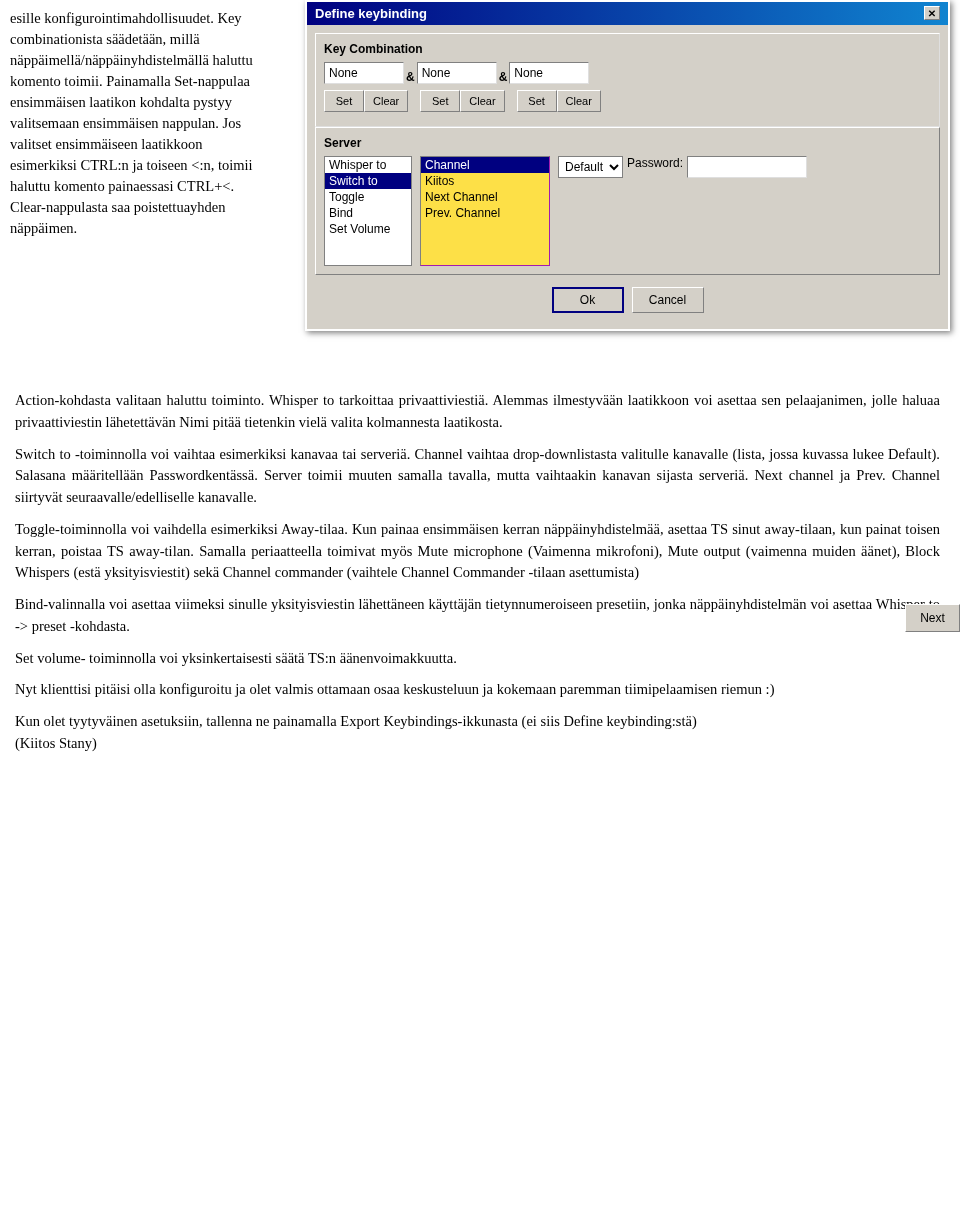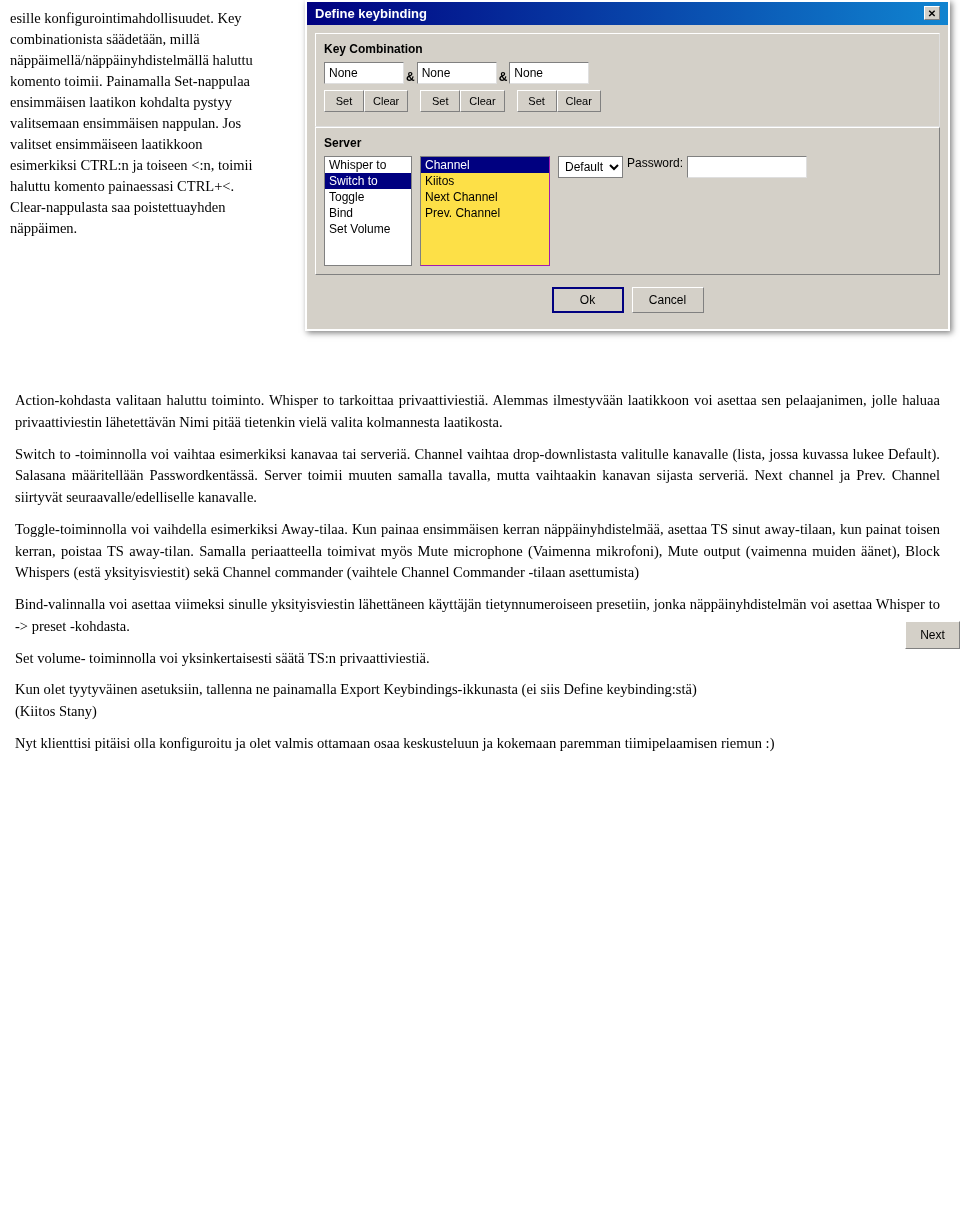--- a/index.html
+++ b/index.html
@@ -287,21 +287,21 @@
     }
 
     .main-text p {
       margin-bottom: 10px;
     }
 
     
     .next-btn-area {
       position: absolute;
       right: 0;
-      top: 621px;
+      top: 604px;
       width: 55px;
       height: 28px;
     }
 
     .next-btn {
       background: #d4d0c8;
       border: 1px solid;
       border-top-color: #ffffff;
       border-left-color: #ffffff;
       border-bottom-color: #808080;
@@ -401,22 +401,22 @@
 
 <div class="main-text">
   <p>Action-kohdasta valitaan haluttu toiminto. Whisper to tarkoittaa privaattiviestiä. Alemmas ilmestyvään laatikkoon voi asettaa sen pelaajanimen, jolle haluaa privaattiviestin lähetettävän Nimi pitää tietenkin vielä valita kolmannesta laatikosta.</p>
 
   <p>Switch to -toiminnolla voi vaihtaa esimerkiksi kanavaa tai serveriä. Channel vaihtaa drop-downlistasta valitulle kanavalle (lista, jossa kuvassa lukee Default). Salasana määritellään Passwordkentässä. Server toimii muuten samalla tavalla, mutta vaihtaakin kanavan sijasta serveriä. Next channel ja Prev. Channel siirtyvät seuraavalle/edelliselle kanavalle.</p>
 
   <p>Toggle-toiminnolla voi vaihdella esimerkiksi Away-tilaa. Kun painaa ensimmäisen kerran näppäinyhdistelmää, asettaa TS sinut away-tilaan, kun painat toisen kerran, poistaa TS away-tilan. Samalla periaatteella toimivat myös Mute <span class="microphone-text">microphone</span> (Vaimenna mikrofoni), Mute output (vaimenna muiden äänet),  Block Whispers (estä yksityisviestit) sekä Channel commander (vaihtele Channel Commander -tilaan asettumista)</p>
 
   <p>Bind-valinnalla voi asettaa viimeksi sinulle yksityisviestin lähettäneen käyttäjän tietynnumeroiseen presetiin, jonka näppäinyhdistelmän voi asettaa Whisper to -&gt; preset -kohdasta.</p>
 
-  <p>Set volume- toiminnolla voi yksinkertaisesti säätä TS:n privaattiviestiä.</p>
+  <p>Set volume- toiminnolla voi yksinkertaisesti säätä TS:n äänenvoimakkuutta.</p>
+
+  <p>Nyt klienttisi pitäisi olla konfiguroitu ja olet valmis ottamaan osaa keskusteluun ja kokemaan paremman tiimipelaamisen riemun :)</p>
 
   <p>Kun olet tyytyväinen asetuksiin, tallenna ne painamalla Export Keybindings-ikkunasta (ei siis Define keybinding:stä)<br>(Kiitos Stany)</p>
-
-  <p>Nyt klienttisi pitäisi olla konfiguroitu ja olet valmis ottamaan osaa keskusteluun ja kokemaan paremman tiimipelaamisen riemun :)</p>
 </div>
 
 <div class="next-btn-area">
   <button class="next-btn">Next</button>
 </div>
 
 </body></html>

